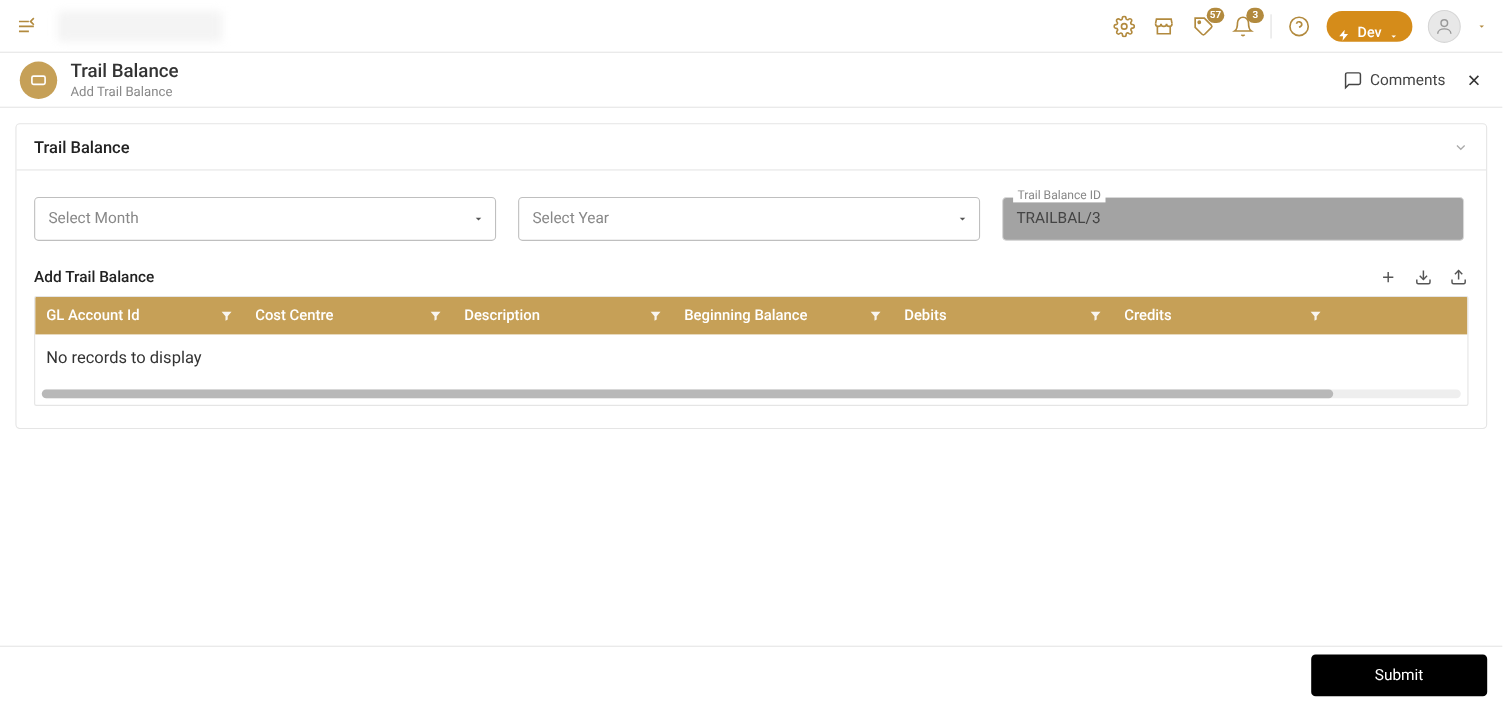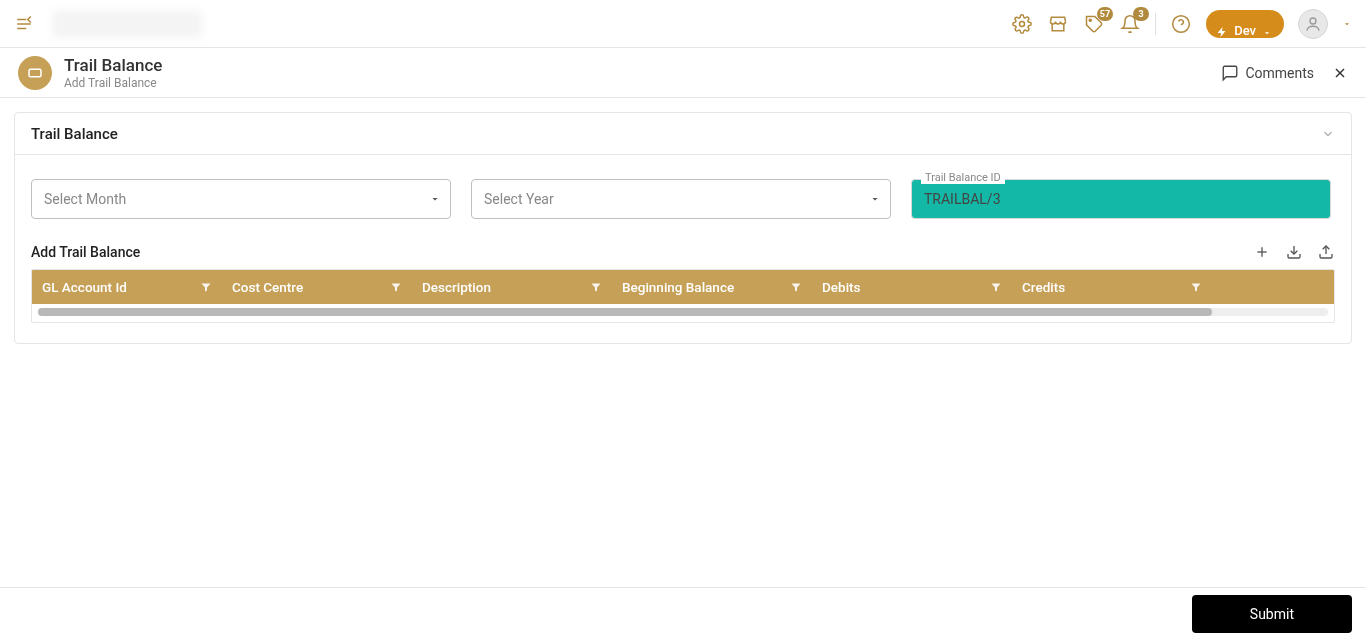--- a/index.html
+++ b/index.html
@@ -36,21 +36,21 @@
 .card-head .collapse-chev { margin-left: auto; color: #aaa; cursor: pointer; }
 .card-body { padding: 24px 16px 20px 16px; }
 
 
 .filter-row { display: flex; gap: 20px; margin-bottom: 24px; }
 .select-wrap { position: relative; flex: 0 0 420px; }
 .select-field { width: 100%; height: 40px; border: 1px solid #bfbfbf; border-radius: 4px; padding: 0 36px 0 12px; background: #fff; color: #888; font-size: 14px; display: flex; align-items: center; cursor: pointer; }
 .select-field .dd-chev { position: absolute; right: 10px; top: 50%; transform: translateY(-50%); color: #555; }
 .tb-id-wrap { position: relative; flex: 0 0 420px; }
 .tb-id-label { position: absolute; top: -8px; left: 10px; background: #fff; padding: 0 4px; font-size: 11px; color: #888; }
-.tb-id-field { width: 100%; height: 40px; border: 1px solid #d8d8d8; border-radius: 4px; padding: 0 12px; font-size: 14px; color: #444; background: #14b8a6; }
+.tb-id-field { width: 100%; height: 40px; border: 1px solid #d8d8d8; border-radius: 4px; padding: 0 12px; font-size: 14px; color: #444; background: #a3a3a3; }
 
 
 .sect-head { display: flex; align-items: center; margin-bottom: 8px; }
 .sect-head h3 { font-size: 14px; font-weight: 500; color: #222; }
 .sect-actions { margin-left: auto; display: flex; gap: 14px; }
 .sect-actions .act { color: #555; cursor: pointer; width: 18px; height: 18px; display: flex; align-items: center; justify-content: center; }
 
 .grid-wrap { border: 1px solid #e5e5e5; border-radius: 2px; overflow: hidden; }
 .grid-header { display: flex; background: #c6a057; color: #fff; height: 34px; align-items: center; }
 .gh-col { display: flex; align-items: center; justify-content: space-between; padding: 0 10px; font-size: 13.5px; font-weight: 500; white-space: nowrap; }
@@ -281,20 +281,23 @@
         </div>
         <div class="gh-col c-cred">
           <span>Credits</span>
           <span class="filter-ic">
               <svg width="12" height="12" viewBox="0 0 24 24" fill="currentColor">
                 <path d="M3 5h18l-7 8v6l-4 2v-8z"></path>
               </svg>
             </span>
         </div>
       </div>
+      <div class="grid-body">
+        <div class="no-records">No records to display</div>
+      </div>
       <div class="fake-scroll">
         <div class="fake-scroll-thumb"></div>
       </div>
     </div>
 
   </div>
 </div>
 
 <div class="footer">
   <button class="submit-btn">Submit</button>

